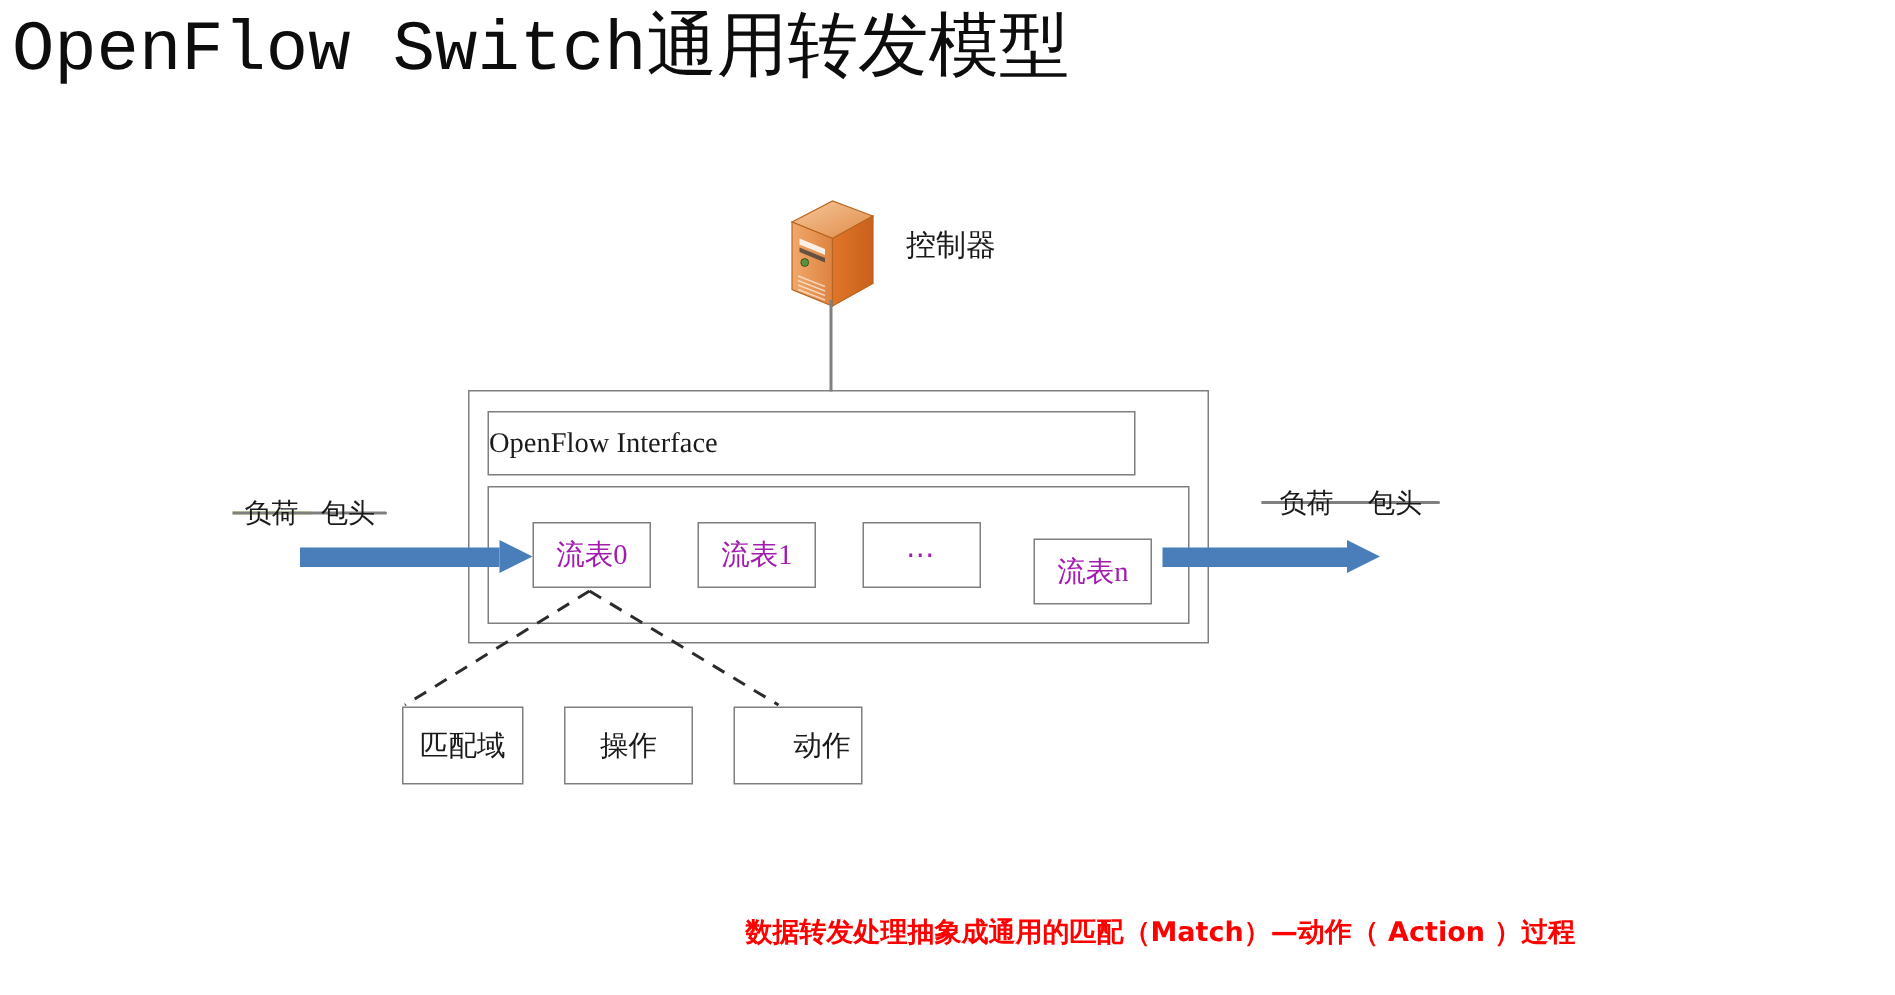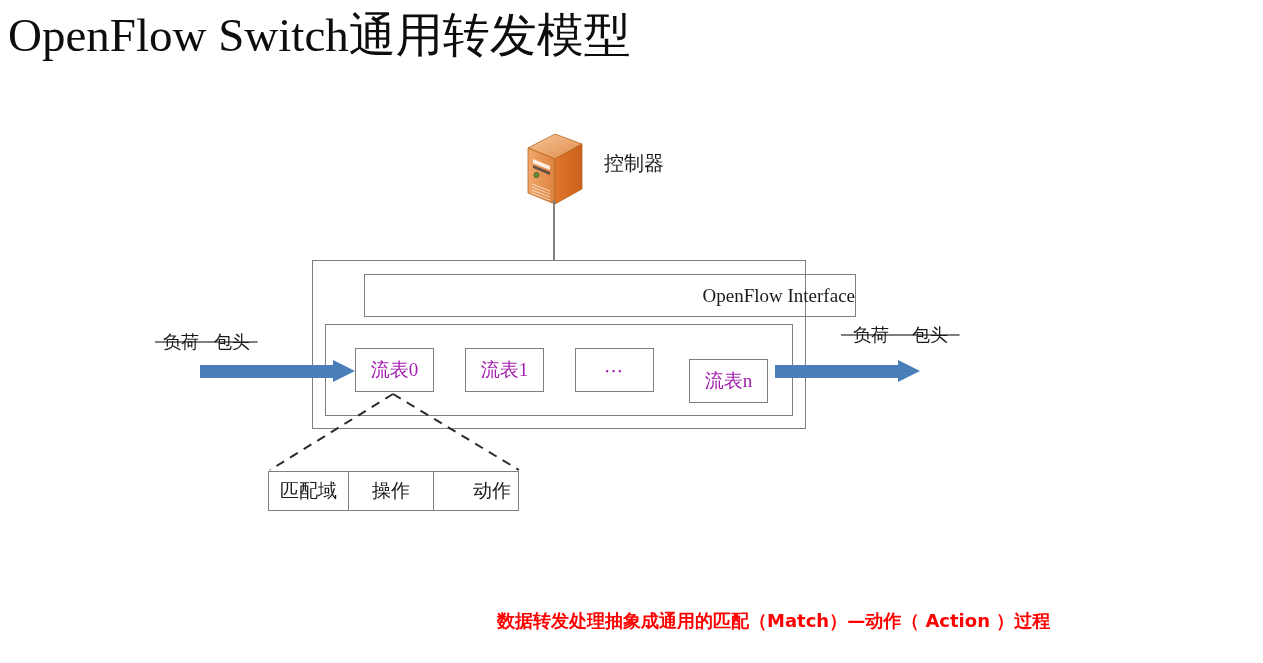--- a/index.html
+++ b/index.html
@@ -17,21 +17,21 @@
     height: 663px;
     background: #ffffff;
     overflow: hidden;
   }
 
   
   .slide-title {
     position: absolute;
     left: 8px;
     top: 8px;
-    font-family: Liberation Serif, serif;
+    font-family: Liberation Mono, monospace;
     font-size: 47px;
     font-weight: 300;
     line-height: 1.15;
     letter-spacing: 0px;
     color: #0d0d0d;
     white-space: nowrap;
   }
 
   
   .controller-icon {
@@ -67,28 +67,27 @@
     width: 494px;
     height: 169px;
     border: 1px solid #7f7f7f;
     background: transparent;
     box-sizing: border-box;
   }
   .of-interface {
     position: absolute;
     left: 325px;
     top: 274px;
-    width: 492px;
+    width: 432px;
     height: 43px;
     border: 1px solid #7f7f7f;
     box-sizing: border-box;
     display: flex;
     align-items: center;
-    justify-content: flex-end;
-    margin-left: 39px;
+    justify-content: flex-start;
   }
   .of-interface span {
     font-family: "Liberation Serif", serif;
     font-size: 19px;
     color: #1a1a1a;
   }
   .tables-frame {
     position: absolute;
     left: 325px;
     top: 324px;
@@ -185,23 +184,24 @@
     width: 1263px;
     height: 663px;
     pointer-events: none;
   }
 
   
   .entry-box {
     position: absolute;
     left: 268px;
     top: 471px;
-    height: 40px;
-    display: flex;
-    box-sizing: border-box;
+    height: 52px;
+    display: flex;
+    box-sizing: border-box;
+    gap: 28px;
   }
   .entry-box .cell {
     border: 1px solid #7f7f7f;
     box-sizing: border-box;
     display: flex;
     align-items: center;
     justify-content: center;
     font-family: "Liberation Serif", serif;
     font-size: 19px;
     color: #1a1a1a;

